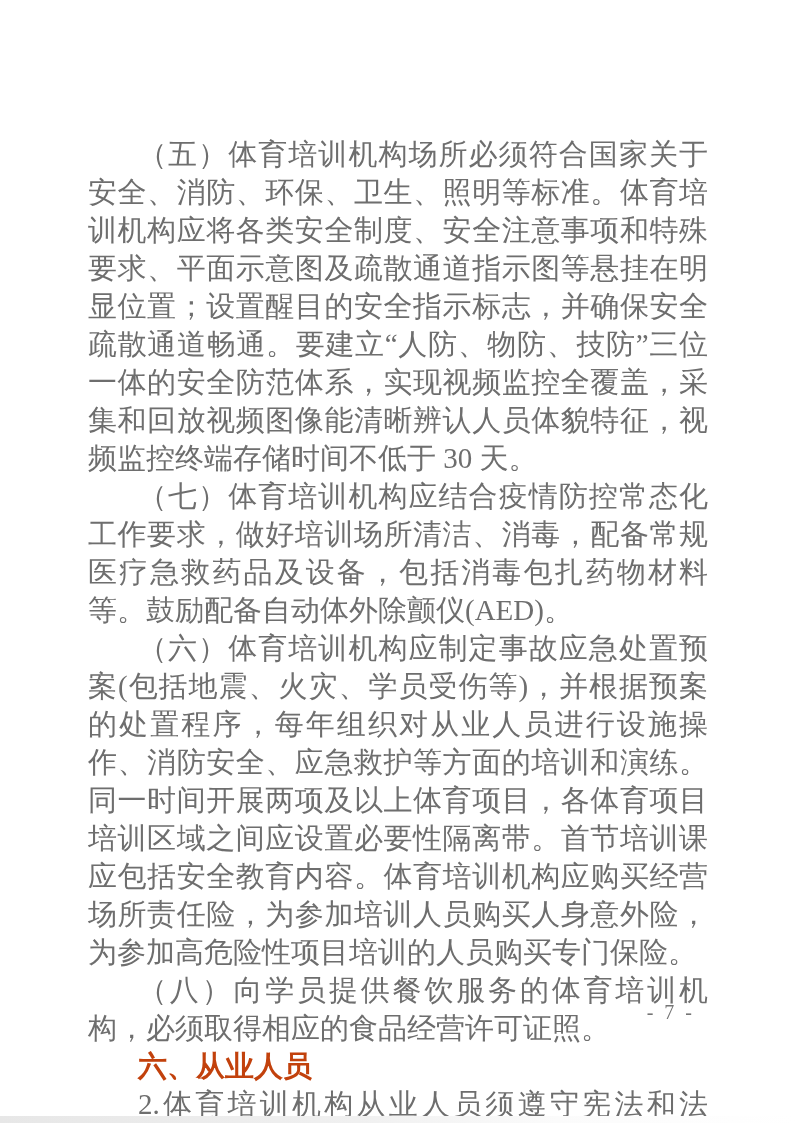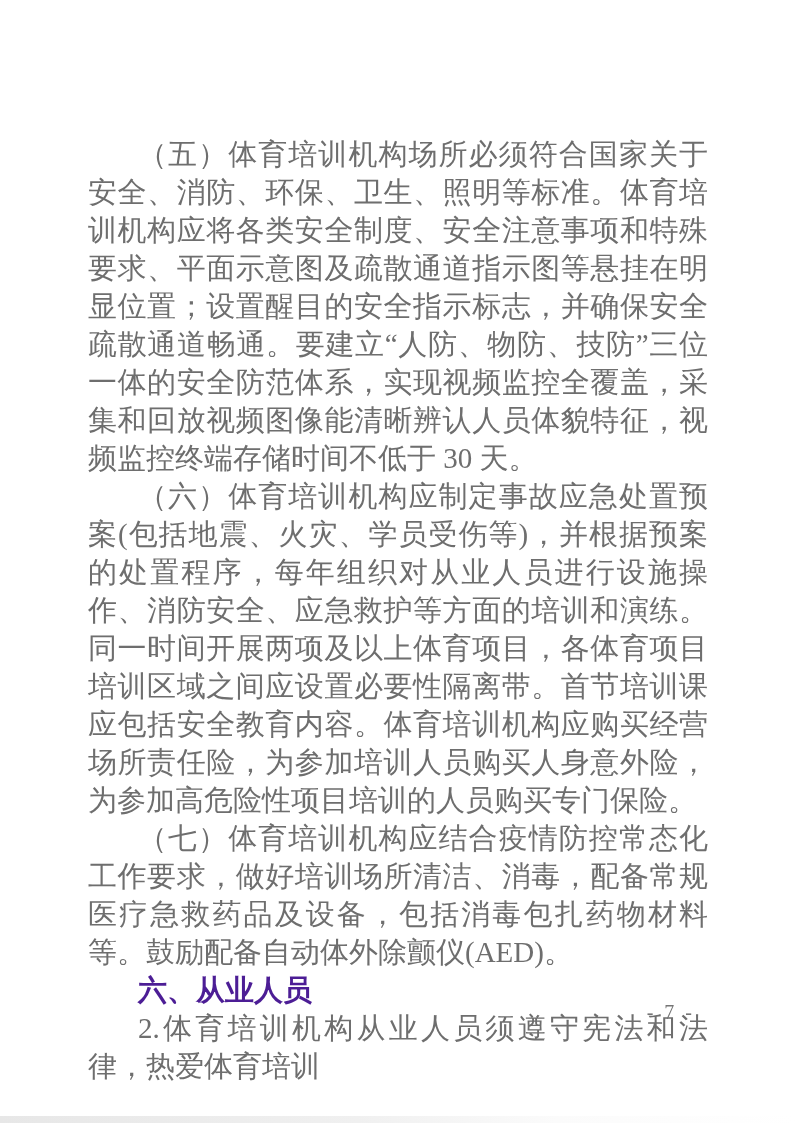--- a/index.html
+++ b/index.html
@@ -29,21 +29,21 @@
   .text-block p {
     margin: 0;
     padding: 0;
   }
   p.body {
     text-indent: 50px;
   }
   p.heading {
     text-indent: 50px;
     font-weight: bold;
-    color: #4c1d95;
+    color: #c2410c;
   }
   .page-number {
     position: absolute;
     top: 1000px;
     right: 100px;
     font-size: 20px;
     line-height: 24px;
     color: #757575;
     letter-spacing: 3px;
     font-family: "Liberation Serif", "DejaVu Serif", serif;
@@ -57,22 +57,23 @@
     background: linear-gradient(to right, #e7e7e7 0%, #f0f0f0 45%, #fbfbfb 70%, #ffffff 100%);
   }
 </style>
 </head>
 <body>
 
 <div class="page">
 
   <div class="text-block">
     <p class="body">（五）体育培训机构场所必须符合国家关于安全、消防、环保、卫生、照明等标准。体育培训机构应将各类安全制度、安全注意事项和特殊要求、平面示意图及疏散通道指示图等悬挂在明显位置；设置醒目的安全指示标志，并确保安全疏散通道畅通。要建立“人防、物防、技防”三位一体的安全防范体系，实现视频监控全覆盖，采集和回放视频图像能清晰辨认人员体貌特征，视频监控终端存储时间不低于 30 天。</p>
+    <p class="body">（七）体育培训机构应结合疫情防控常态化工作要求，做好培训场所清洁、消毒，配备常规医疗急救药品及设备，包括消毒包扎药物材料等。鼓励配备自动体外除颤仪(AED)。</p>
     <p class="body">（六）体育培训机构应制定事故应急处置预案(包括地震、火灾、学员受伤等)，并根据预案的处置程序，每年组织对从业人员进行设施操作、消防安全、应急救护等方面的培训和演练。同一时间开展两项及以上体育项目，各体育项目培训区域之间应设置必要性隔离带。首节培训课应包括安全教育内容。体育培训机构应购买经营场所责任险，为参加培训人员购买人身意外险，为参加高危险性项目培训的人员购买专门保险。</p>
-    <p class="body">（七）体育培训机构应结合疫情防控常态化工作要求，做好培训场所清洁、消毒，配备常规医疗急救药品及设备，包括消毒包扎药物材料等。鼓励配备自动体外除颤仪(AED)。</p>
+    <p class="body">（八）向学员提供餐饮服务的体育培训机构，必须取得相应的食品经营许可证照。</p>
     <p class="heading">六、从业人员</p>
     <p class="body">2.体育培训机构从业人员须遵守宪法和法律，热爱体育培训</p>
   </div>
 
   <div class="page-number">- 7 -</div>
 
   <div class="scan-edge-bottom"></div>
 
 </div>
 

